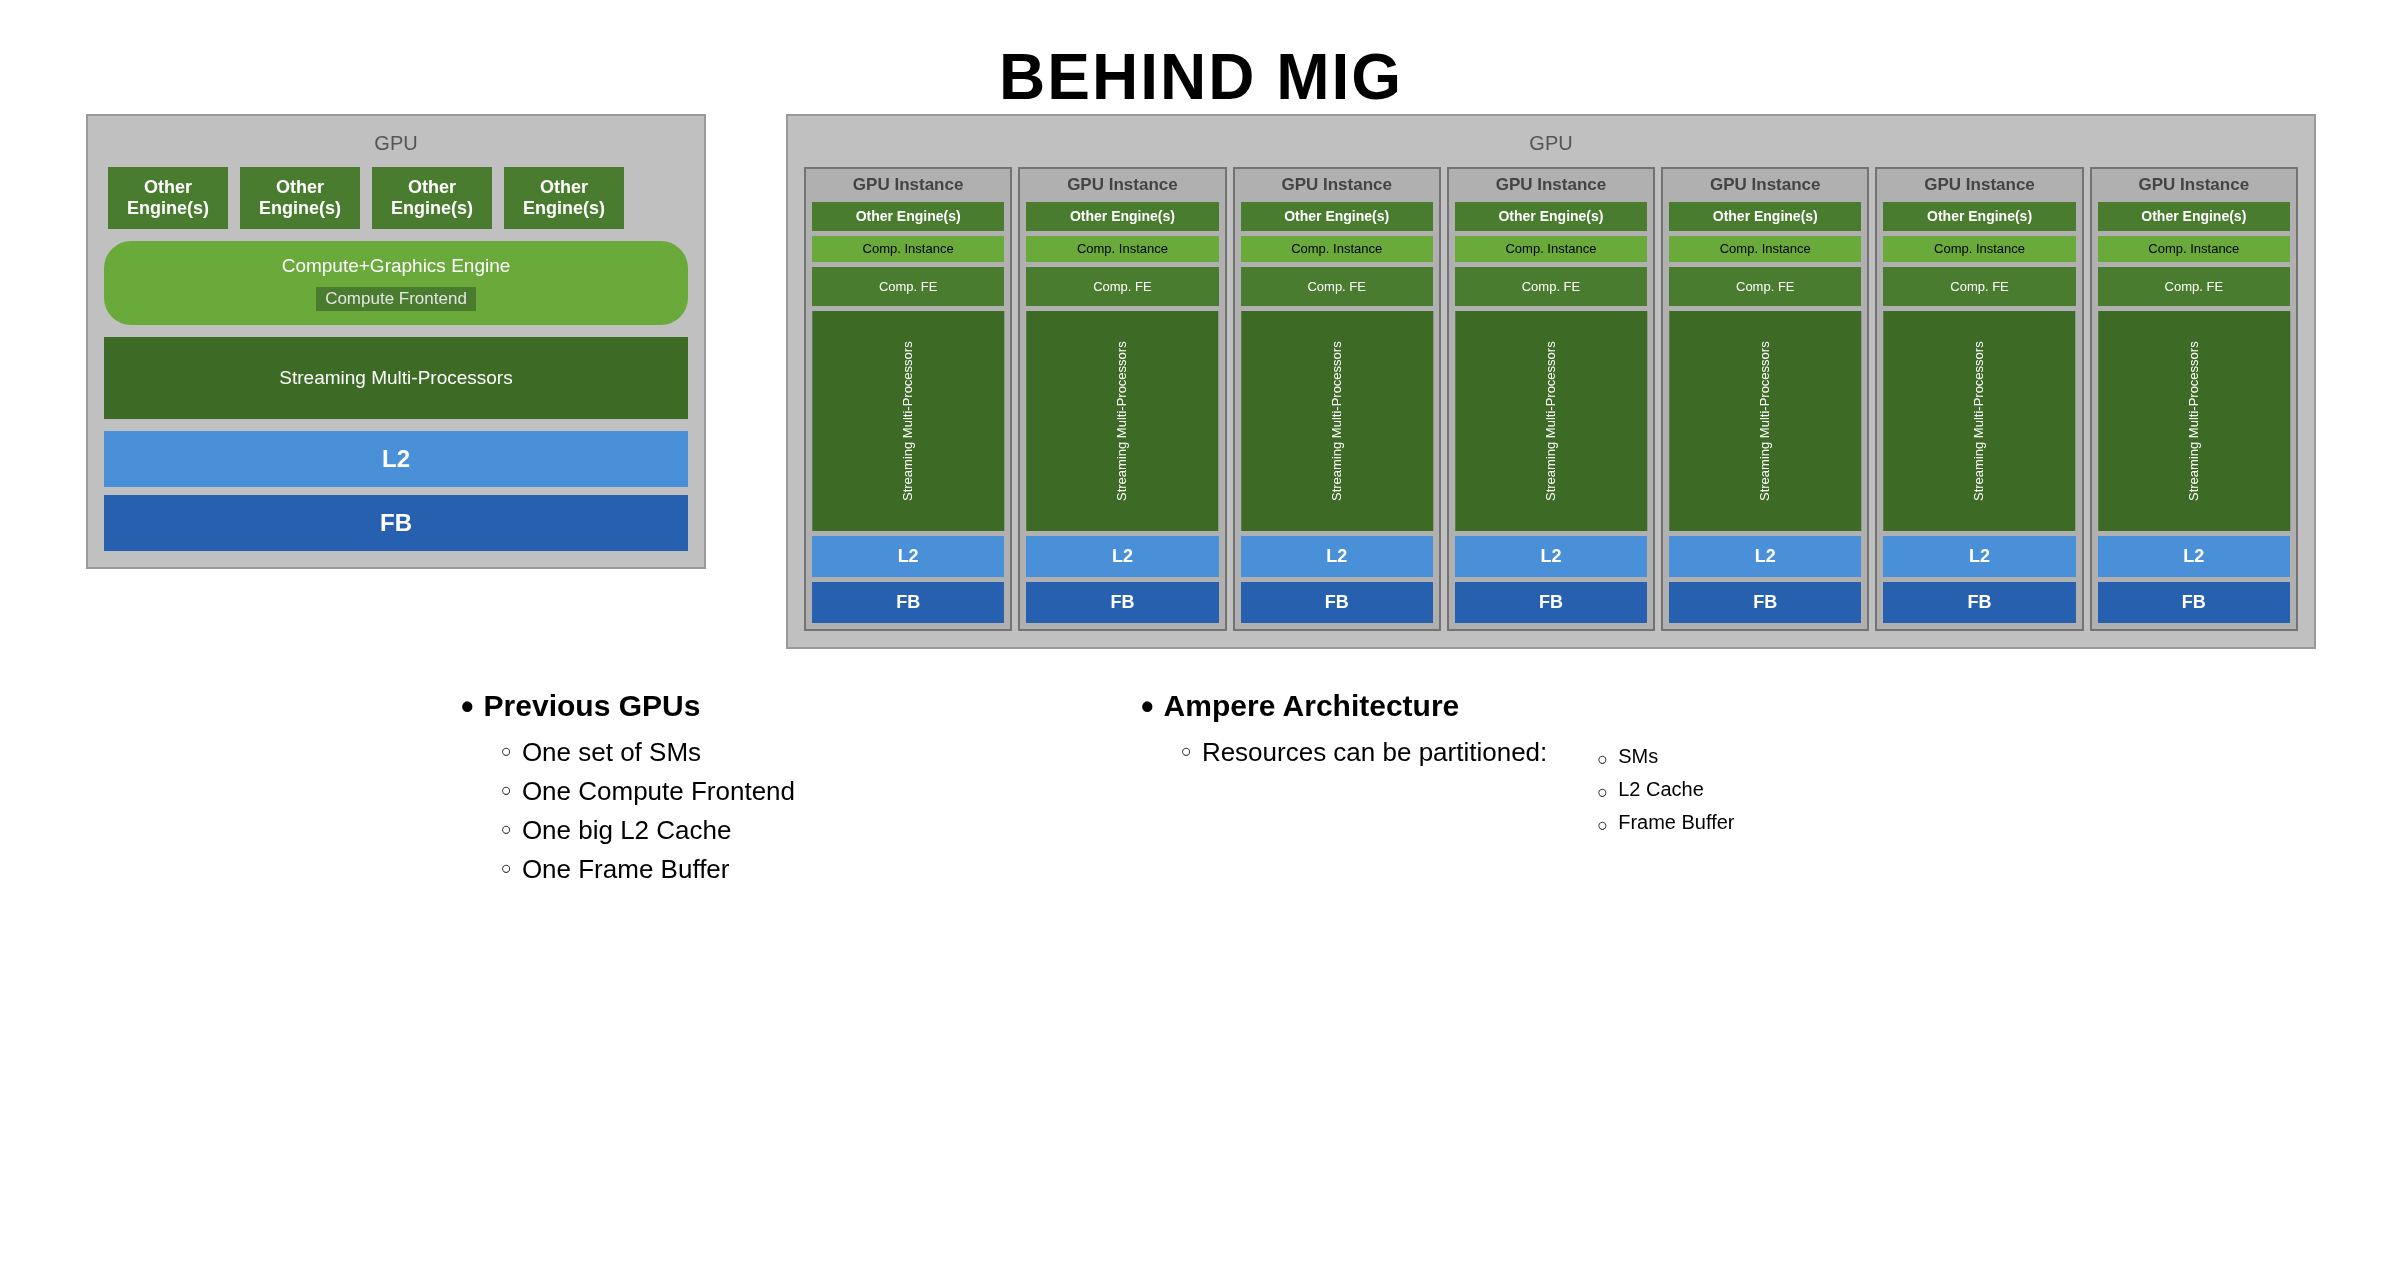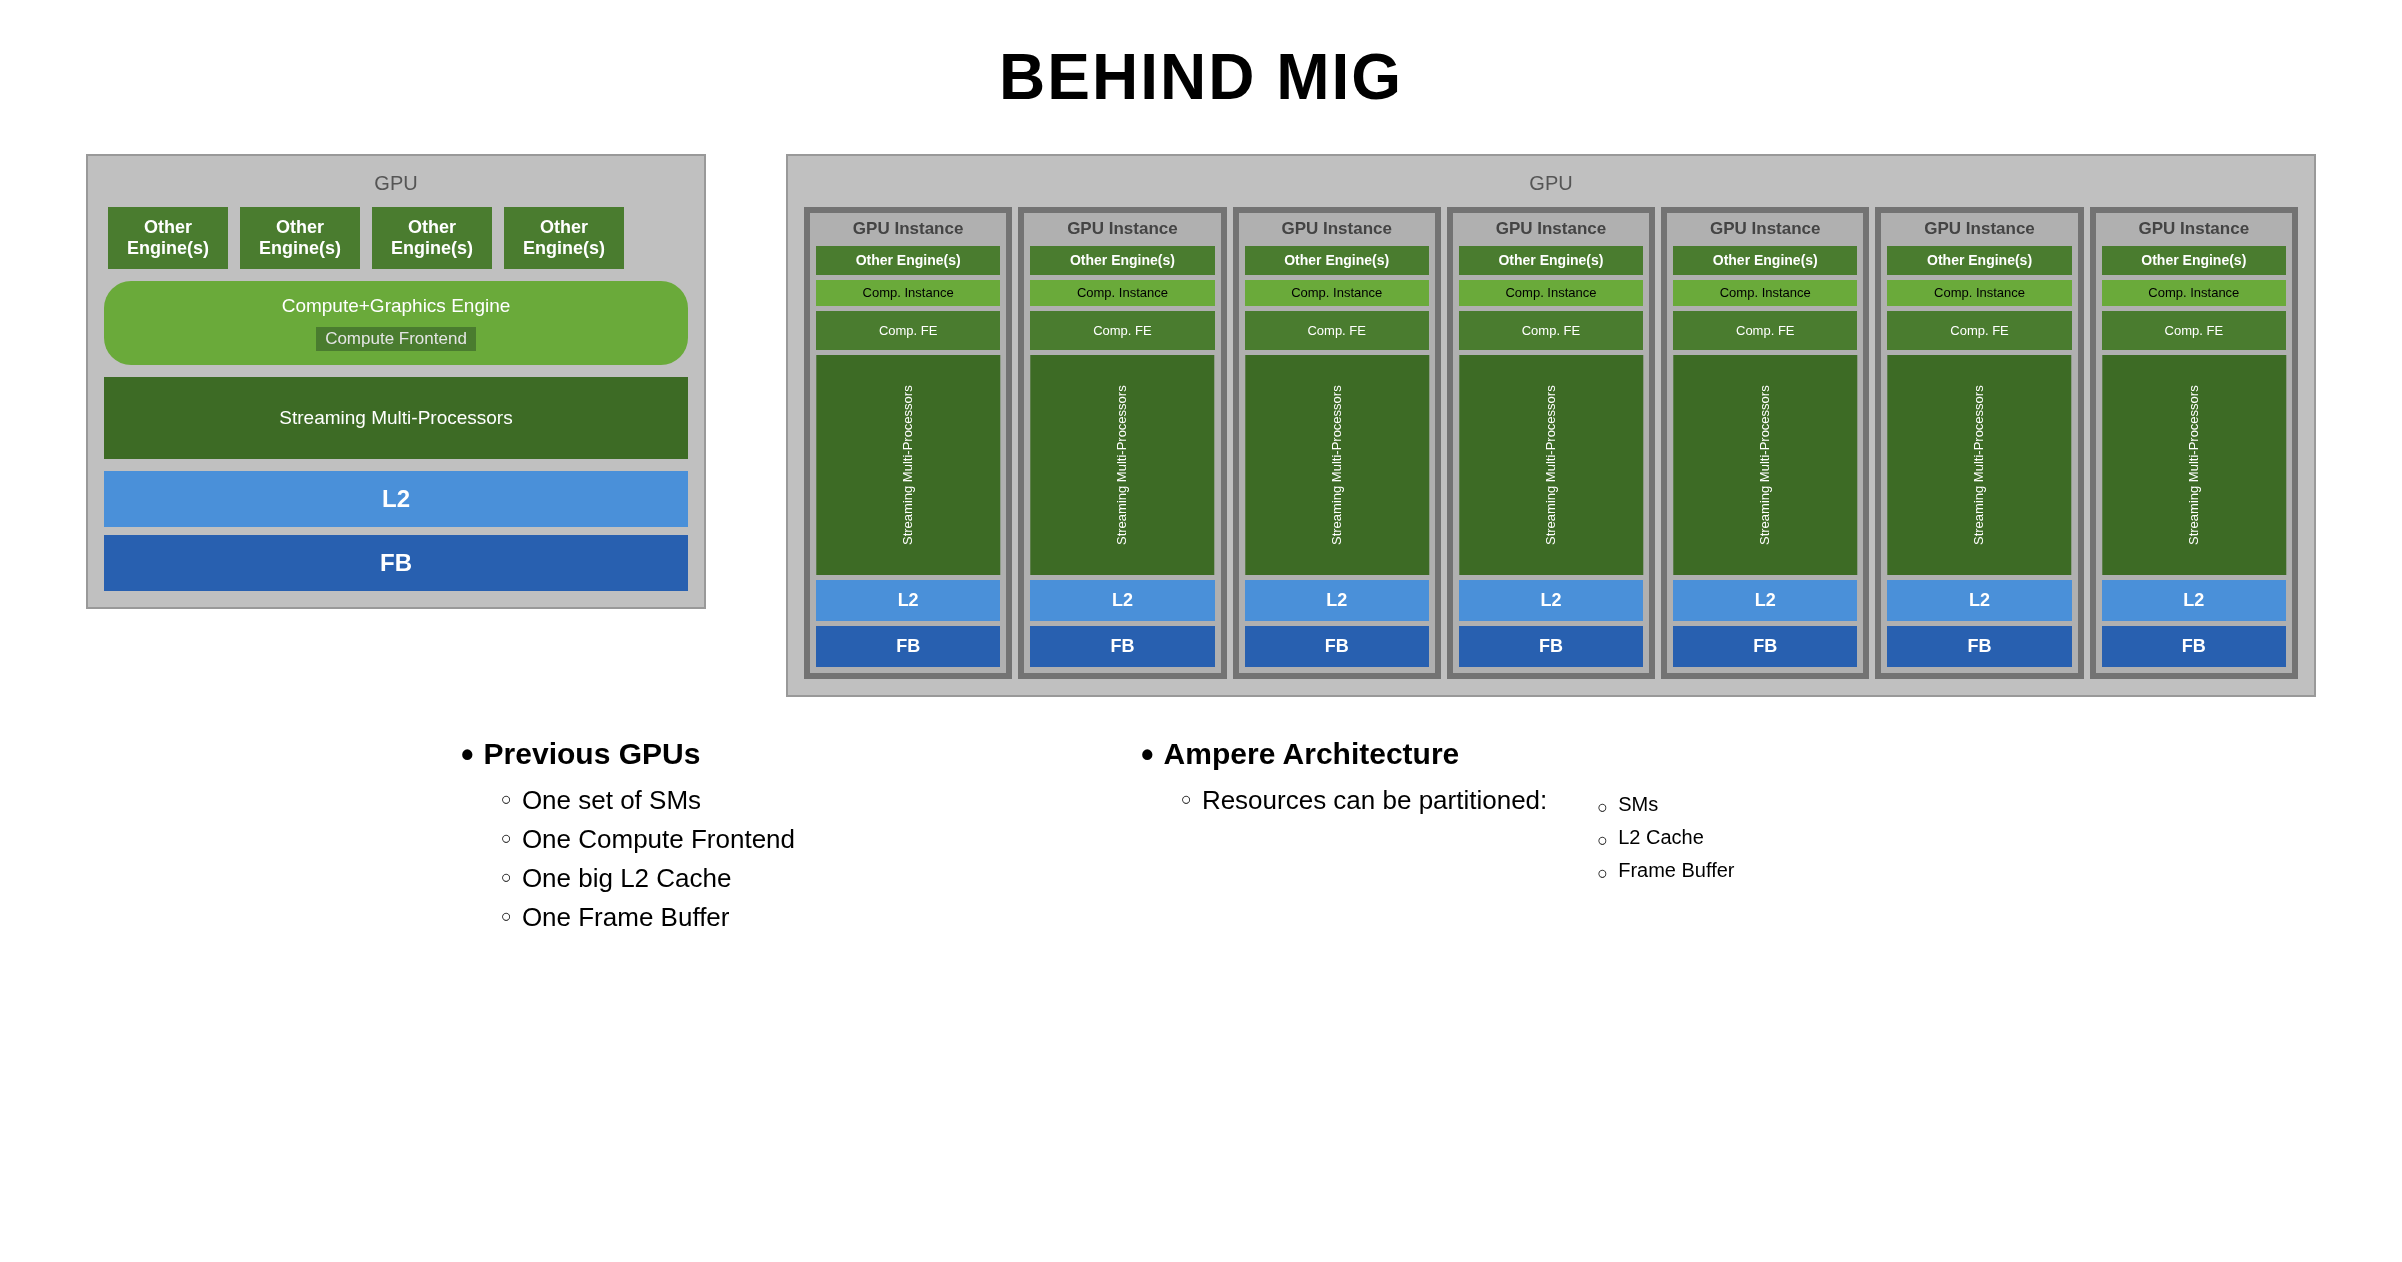--- a/index.html
+++ b/index.html
@@ -8,21 +8,20 @@
       font-family: Arial, sans-serif;
       width: 2402px;
       min-height: 1262px;
       padding: 40px 60px;
     }
 
     h1 {
       text-align: center;
       font-size: 64px;
       font-weight: bold;
-      margin-bottom: 40px;
       letter-spacing: 2px;
     }
 
     .diagrams-row {
       display: flex;
       gap: 80px;
       justify-content: center;
       align-items: flex-start;
     }
 
@@ -119,21 +118,21 @@
       width: 1530px;
     }
 
     .instances-row {
       display: flex;
       gap: 6px;
     }
 
     .gpu-instance-col {
       background: #b0b0b0;
-      border: 6px solid #737373;
+      border: 2px solid #737373;
       flex: 1;
       padding: 6px;
       display: flex;
       flex-direction: column;
       gap: 5px;
     }
 
     .gpu-instance-label {
       text-align: center;
       font-size: 17px;

